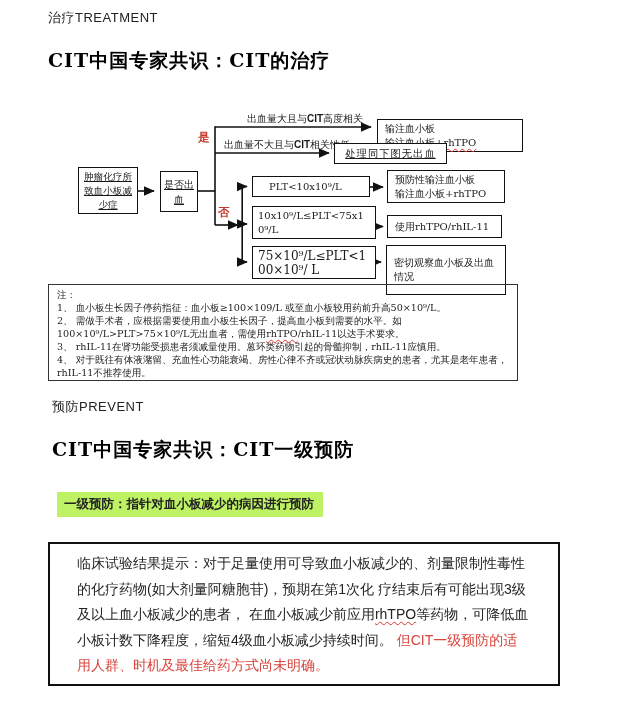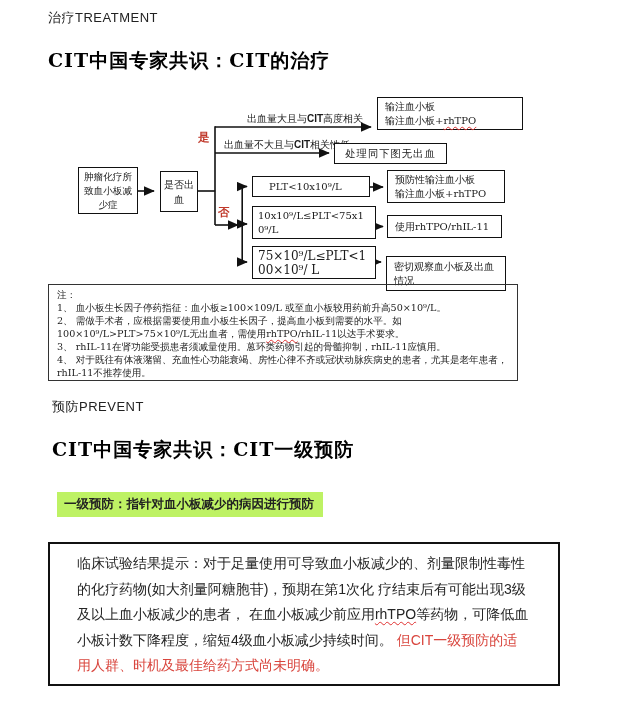--- a/index.html
+++ b/index.html
@@ -13,21 +13,21 @@
   .sec-label { font-size:13px; color:#222; letter-spacing:0.5px; }
   .sec-title { font-family:"DejaVu Serif","Liberation Serif",serif; font-weight:bold; font-size:19px; color:#000; letter-spacing:1px; }
 
   
   .fc-svg { position:absolute; left:0; top:0; width:621px; height:702px; }
   .fc-box {
     position:absolute; border:1.6px solid #111; background:#fff;
     font-family:"DejaVu Serif","Liberation Serif",serif; color:#1a1a1a;
     box-sizing:border-box; display:flex; align-items:center;
   }
-  .fc-center { justify-content:center; text-align:center; }
+  .fc-center { justify-content:center; text-align:center;text-decoration:underline; }
   .fc-left   { justify-content:flex-start; text-align:left; }
   .fc-label  { position:absolute; font-family:"DejaVu Serif","Liberation Serif",serif; font-size:10px; color:#1a1a1a; white-space:nowrap; }
   .fc-label b { font-family:"Liberation Sans",sans-serif; }
   .red-flag  { position:absolute; font-family:"DejaVu Serif","Liberation Serif",serif; font-weight:bold; font-size:11.5px; color:#c0392b; }
   .brk { word-break:break-all; }
 
   .sp { text-decoration:underline wavy #e03131 1px; text-underline-offset:2px;text-align:right; }
 
   
   .notes {
@@ -87,21 +87,21 @@
 
   <div class="fc-box fc-center" style="left:160px; top:171px; width:38px; height:41px; font-size:10px; line-height:15px; padding:2px;">是否出血</div>
 
   <div class="red-flag" style="left:198px; top:130px;">是</div>
   <div class="red-flag" style="left:218px; top:205px;">否</div>
 
   <div class="fc-label" style="left:247px; top:112px;"><span>出血量大且与</span><b>CIT</b><span>高度相关</span></div>
 
   <div class="fc-label" style="left:224px; top:138px;"><span>出血量不大且与</span><b>CIT</b><span>相关性低</span></div>
 
-  <div class="fc-box fc-left" style="left:377px; top:97px; width:146px; height:33px; font-size:10px; line-height:14px; padding:2px 7px;">
+  <div class="fc-box fc-left" style="left:377px; top:119px; width:146px; height:33px; font-size:10px; line-height:14px; padding:2px 7px;">
     <div>
       <div>输注血小板</div>
       <div><span>输注血小板+</span><span class="sp">rhTPO</span></div>
     </div>
   </div>
 
   <div class="fc-box fc-center" style="left:334px; top:143px; width:113px; height:21px; font-size:10.3px; letter-spacing:1px;">处理同下图无出血</div>
 
   <div class="fc-box fc-left" style="left:252px; top:176px; width:118px; height:21px; font-size:10px; padding:1px 16px;">PLT&lt;10x10⁹/L</div>
 
@@ -111,21 +111,21 @@
 
   <div class="fc-box fc-left" style="left:387px; top:170px; width:118px; height:33px; font-size:10px; line-height:14px; padding:2px 7px;">
     <div>
       <div>预防性输注血小板</div>
       <div>输注血小板+rhTPO</div>
     </div>
   </div>
 
   <div class="fc-box fc-left" style="left:387px; top:215px; width:115px; height:23px; font-size:10px; padding:1px 7px;">使用rhTPO/rhIL-11</div>
 
-  <div class="fc-box fc-left" style="left:386px; top:245px; width:120px; height:35px; font-size:10px; line-height:14px; padding:2px 7px;margin-top:11px;">密切观察血小板及出血情况</div>
+  <div class="fc-box fc-left" style="left:386px; top:245px; width:120px; height:50px; font-size:10px; line-height:14px; padding:2px 7px;">密切观察血小板及出血情况</div>
 
   <div class="notes">
     <p>注：</p>
     <p>1、 血小板生长因子停药指征：血小板≥100×109/L 或至血小板较用药前升高50×10⁹/L。</p>
     <p><span>2、 需做手术者，应根据需要使用血小板生长因子，提高血小板到需要的水平。如100×10⁹/L&gt;PLT&gt;75×10⁹/L无出血者，需使用</span><span class="sp">rhTPO</span><span>/rhIL-11以达手术要求。</span></p>
     <p>3、 rhIL-11在肾功能受损患者须减量使用。蒽环类药物引起的骨髓抑制，rhIL-11应慎用。</p>
     <p>4、 对于既往有体液潴留、充血性心功能衰竭、房性心律不齐或冠状动脉疾病史的患者，尤其是老年患者，rhIL-11不推荐使用。</p>
   </div>
 
   <div class="abs sec-label" style="left:52px; top:398px;">预防PREVENT</div>

